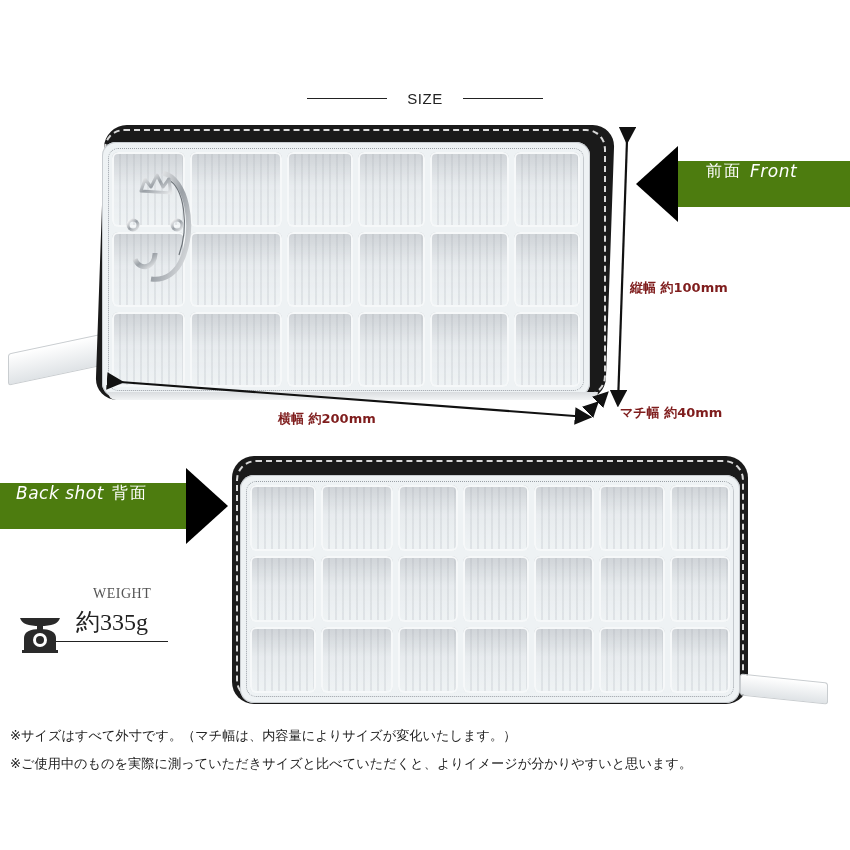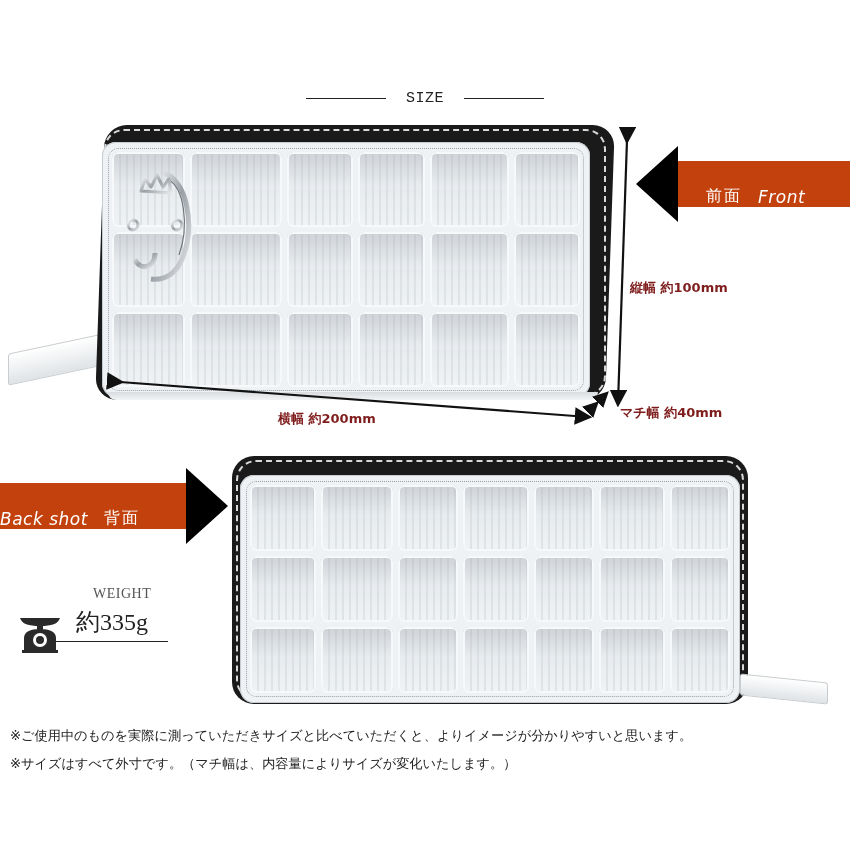--- a/index.html
+++ b/index.html
@@ -4,21 +4,21 @@
 <style>
   * { box-sizing: border-box; margin: 0; padding: 0; }
   html, body { width: 850px; height: 850px; background: #ffffff; overflow: hidden; }
   body { position: relative; font-family: "DejaVu Sans", sans-serif; color: #111; }
 
   .abs { position: absolute; }
 
   
   .size-title { top: 88px; left: 300px; width: 250px; height: 20px; display: flex; align-items: center; justify-content: center; gap: 20px; }
   .size-title .rule { width: 80px; height: 1px; background: #222; }
-  .size-title .label { font-family: Liberation Mono, monospace; font-size: 15px; letter-spacing: 0.5px; color: #222; }
+  .size-title .label { font-family: Liberation Sans, sans-serif; font-size: 15px; letter-spacing: 0.5px; color: #222; }
 
   
   .wallet { position: absolute; }
   .wallet .zip-outer { position: absolute; background: #1a1a1a; border-radius: 22px; }
   .wallet .zip-teeth { position: absolute; border: 2px dashed #d8d8d8; border-radius: 20px; }
   .wallet .face {
     position: absolute; border-radius: 14px; overflow: hidden;
     background: #eef2f4;
     box-shadow: inset 0 0 0 1px #c8ccd0;
   }
@@ -51,27 +51,27 @@
   
   .back { left: 220px; top: 450px; width: 620px; height: 270px; }
   .back .zip-outer { left: 12px; top: 6px; width: 516px; height: 248px; }
   .back .zip-teeth { left: 16px; top: 10px; width: 508px; height: 240px; }
   .back .face { left: 20px; top: 25px; width: 500px; height: 228px; }
   .back .croc { grid-template-columns: 1.1fr 1.2fr 1fr 1.1fr 1fr 1.1fr 1fr; grid-template-rows: 1fr 1fr 1fr; }
   .back .zip-pull { left: 520px; top: 228px; width: 88px; height: 22px; transform: skewY(6deg); }
 
   
   .callout { position: absolute; display: flex; align-items: center; }
-  .callout .bar { background: #c2410c; color: #fff; display: flex; align-items: flex-end; gap: 16px; font-weight: bold; }
+  .callout .bar { background: #4d7c0f; color: #fff; display: flex; align-items: flex-start; gap: 8px; font-weight: bold; }
   .callout .head { width: 0; height: 0; border-top: 38px solid transparent; border-bottom: 38px solid transparent; }
   .front-callout { left: 636px; top: 146px; height: 76px; }
   .front-callout .head { border-right: 42px solid #000; }
   .front-callout .bar { width: 172px; height: 46px; padding-left: 28px; }
   .back-callout { left: 0; top: 468px; height: 76px; }
-  .back-callout .bar { width: 186px; height: 46px; }
+  .back-callout .bar { width: 186px; height: 46px; padding-left: 16px; }
   .back-callout .head { border-left: 42px solid #000; }
   .callout .en { font-family: "DejaVu Sans", sans-serif; font-style: italic; font-weight: normal; font-size: 17px; letter-spacing: 0.5px; }
   .callout .jp { font-family: "DejaVu Sans", sans-serif; font-weight: normal; font-size: 16px; letter-spacing: 2px; }
 
   
   .dim-label { position: absolute; font-family: "DejaVu Sans", sans-serif; font-weight: bold; font-size: 13px; color: #7f1d1d; white-space: nowrap; }
   .dim-h { left: 278px; top: 410px; }
   .dim-v { left: 630px; top: 279px; }
   .dim-d { left: 620px; top: 404px; }
   .dim-svg { position: absolute; left: 0; top: 0; width: 850px; height: 850px; pointer-events: none; }
@@ -218,15 +218,15 @@
     <path d="M2 4 L42 4 C40 10, 34 12, 22 12 C10 12, 4 10, 2 4 Z" fill="#2a2a2a"></path>
     <rect x="19" y="12" width="6" height="4" fill="#2a2a2a"></rect>
     <path d="M6 38 L6 24 C6 18, 12 15, 22 15 C32 15, 38 18, 38 24 L38 38 Z" fill="#2a2a2a"></path>
     <circle cx="22" cy="26" r="7" fill="#ffffff"></circle>
     <circle cx="22" cy="26" r="4" fill="#2a2a2a"></circle>
     <rect x="4" y="36" width="36" height="3" fill="#2a2a2a"></rect>
   </svg>
 </div>
 
 <div class="notes">
+  <div>※サイズはすべて外寸です。（マチ幅は、内容量によりサイズが変化いたします。）</div>
   <div>※ご使用中のものを実際に測っていただきサイズと比べていただくと、よりイメージが分かりやすいと思います。</div>
-  <div>※サイズはすべて外寸です。（マチ幅は、内容量によりサイズが変化いたします。）</div>
 </div>
 
 </body></html>

